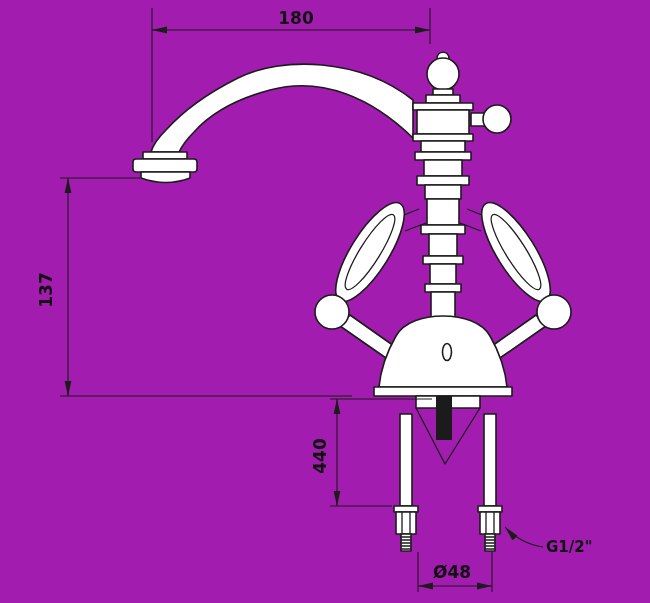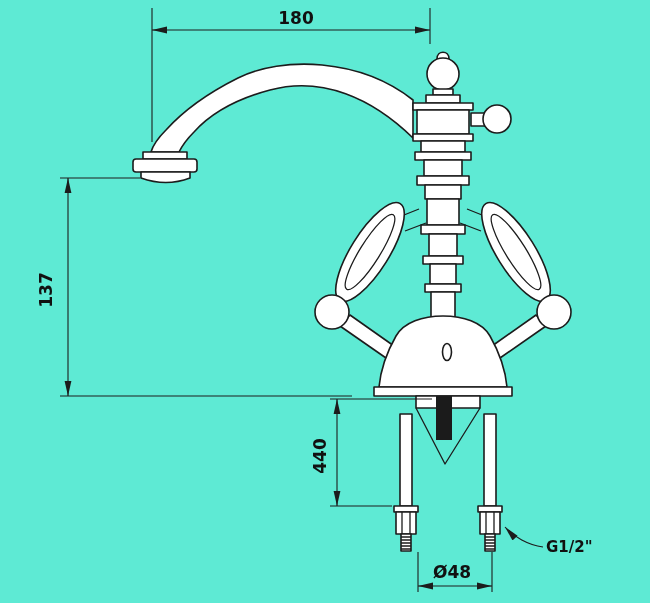--- a/index.html
+++ b/index.html
@@ -1,17 +1,17 @@
 <!DOCTYPE html>
 <html><head>
 <meta charset="utf-8">
 <style>
   html,body{margin:0;padding:0;background:#ffffff;}
   .canvas{
-    position:relative;width:650px;height:603px;background:#5eead4;
+    position:relative;width:650px;height:603px;background:#a21caf;
     font-family:"DejaVu Sans", sans-serif;overflow:hidden;
   }
   svg{position:absolute;left:0;top:0;}
   .outline{fill:#ffffff;stroke:#1c1c1c;stroke-width:1.6;stroke-linejoin:round;}
   .detail{fill:none;stroke:#1c1c1c;stroke-width:1.3;stroke-linejoin:round;}
   .solid{fill:#1b1b1b;stroke:none;}
   .dim{fill:none;stroke:#1c1c1c;stroke-width:1.1;}
   .dimtext{font-family:"DejaVu Sans", sans-serif;font-weight:bold;font-size:17px;fill:#111111;}
   .dimtext-small{font-family:"DejaVu Sans", sans-serif;font-weight:bold;font-size:15px;fill:#111111;}
 </style>

